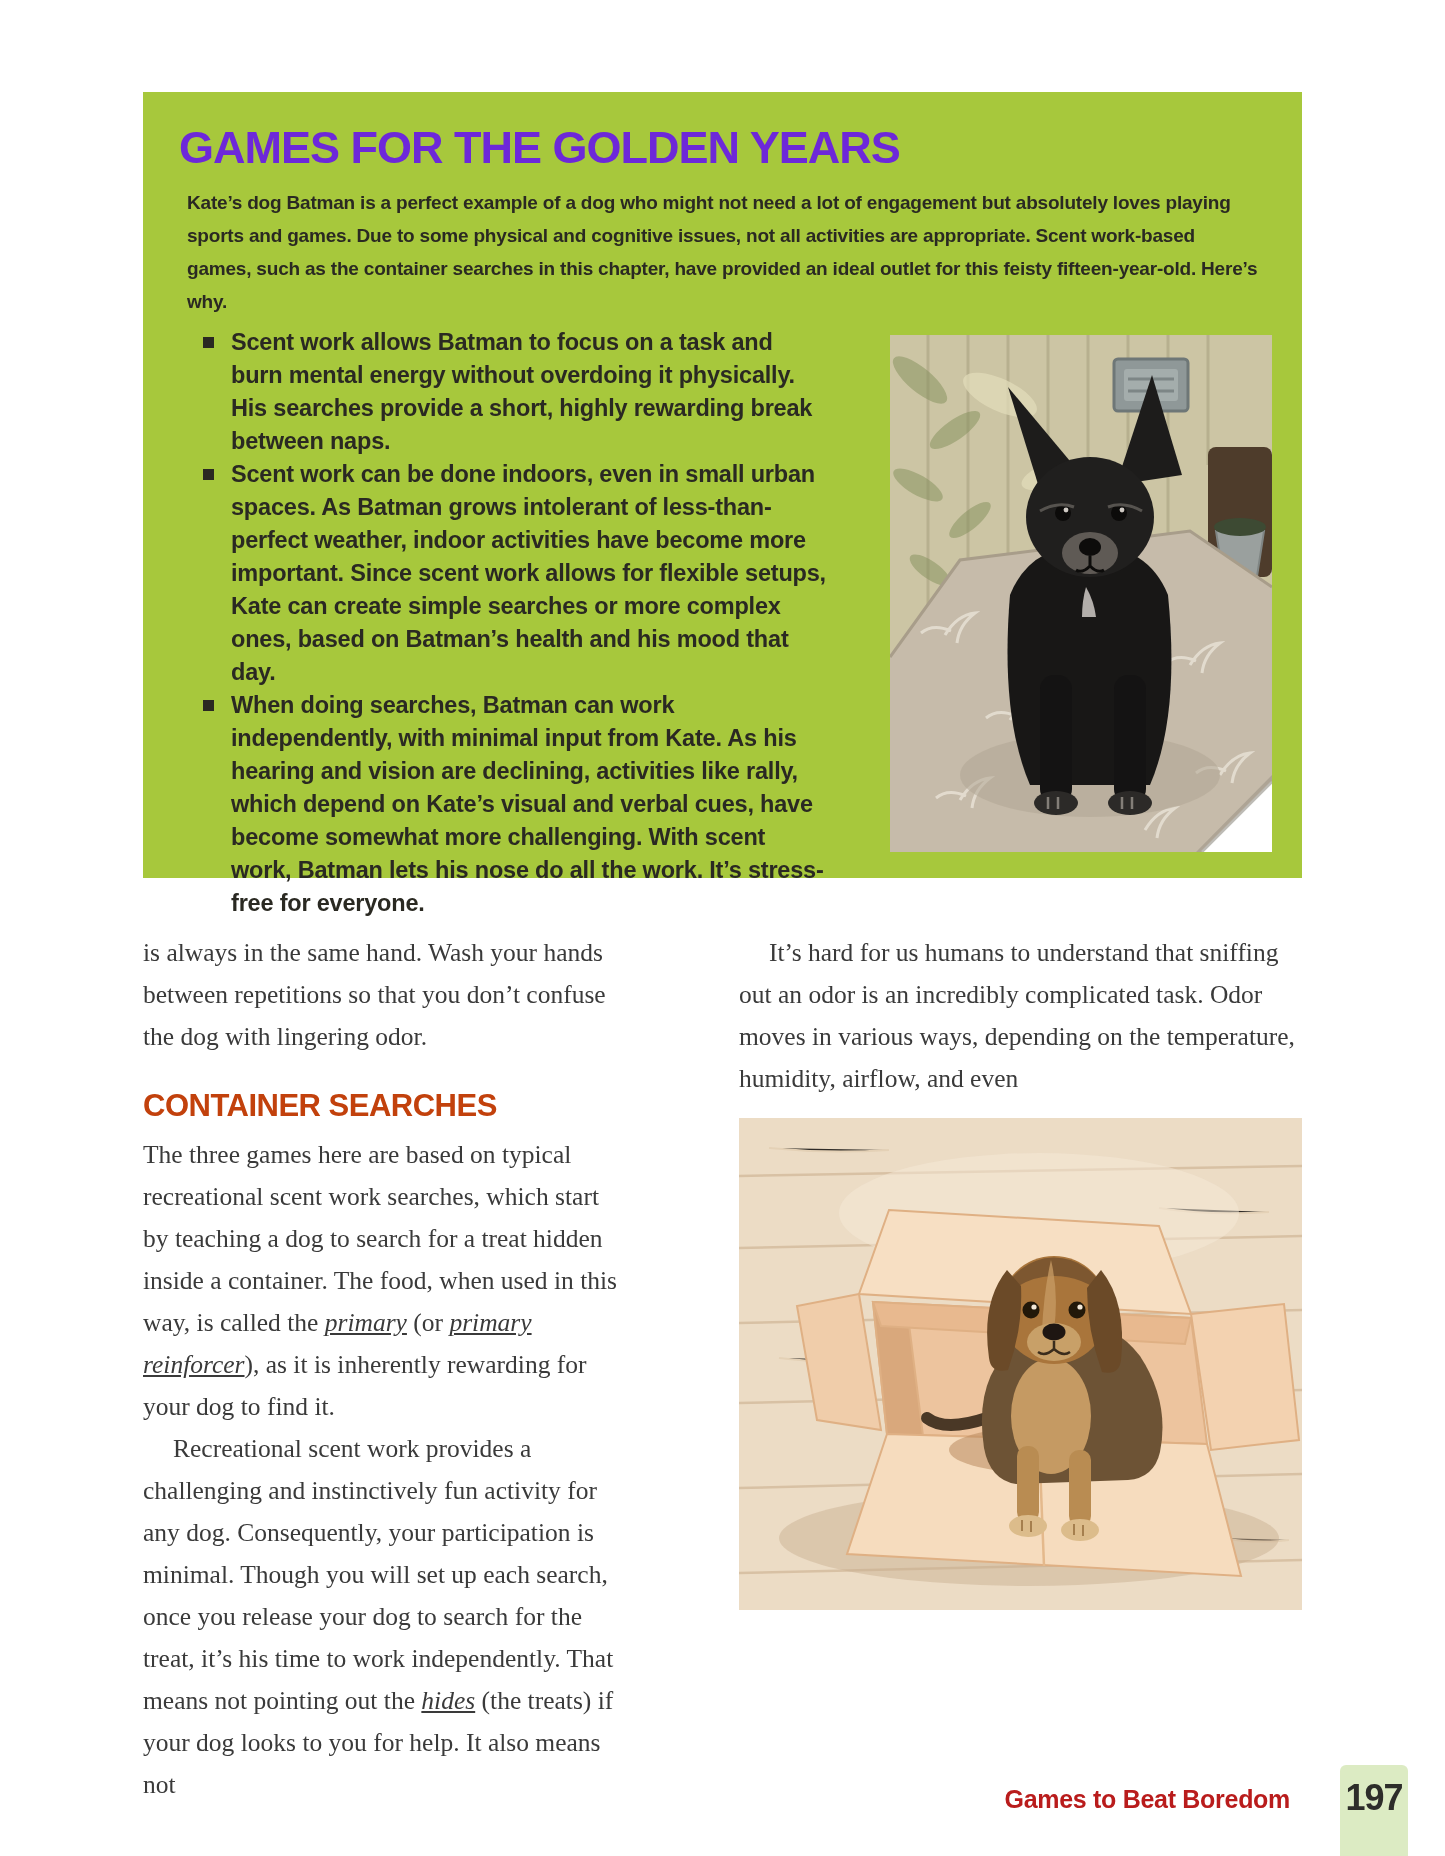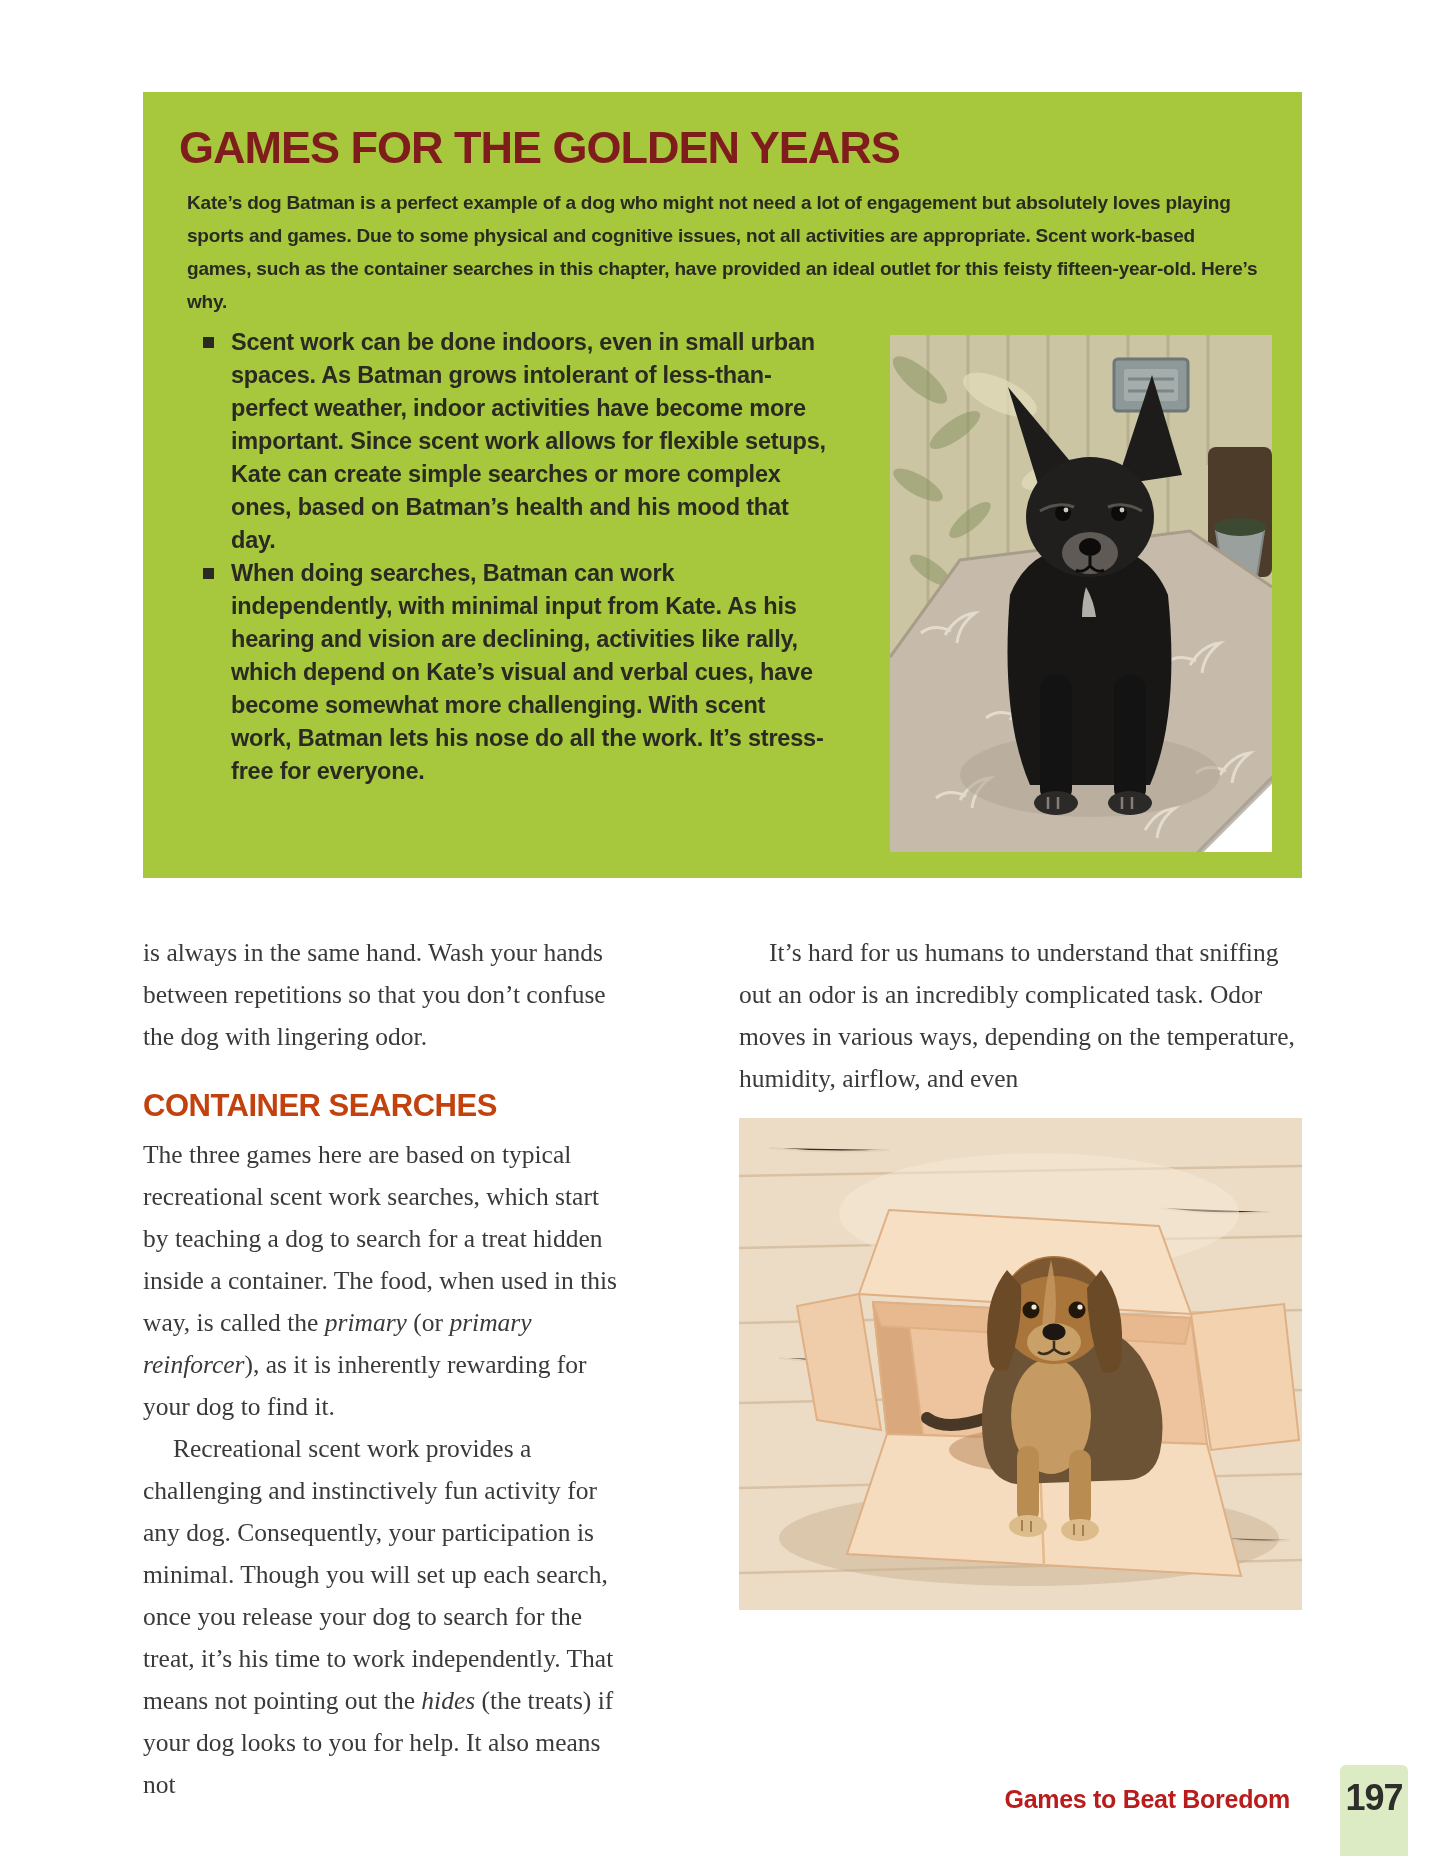--- a/index.html
+++ b/index.html
@@ -9,21 +9,21 @@
   }
 
   
   .callout {
     position:absolute; left:143px; top:92px; width:1159px; height:786px;
     background:#a7c83c; box-sizing:border-box; padding:20px 36px 0 36px;
     color:#2a2922;
   }
   .callout-title {
     margin:10px 0 12px 0; font-size:45px; font-weight:700;
-    letter-spacing:-1px; color:#7f1d1d;
+    letter-spacing:-1px; color:#6d28d9;
   }
   .callout-intro {
     margin:8px; font-size:19px; font-weight:700; line-height:33px;
     letter-spacing:-0.2px; max-width:1090px;
   }
   .callout-bullets { list-style:none; margin:6px 0 0 0; padding:0; }
   .callout-bullets li {
     position:relative; box-sizing:border-box; width:648px;
     padding-left:52px; font-size:23.5px; font-weight:700;
     line-height:33px; letter-spacing:-0.2px;
@@ -59,32 +59,36 @@
     font-weight:700; font-size:25px; letter-spacing:-0.3px; color:#b91c1c;
   }
   .page-num-box {
     position:absolute; left:1340px; top:1765px; width:68px; height:91px;
     background:#dcebc3; border-radius:6px 6px 0 0; text-align:center;
   }
   .page-num {
     display:block; margin-top:12px; font-weight:700; font-size:36px;
     letter-spacing:-1px; color:#2d2d2a;
   }
-  i { font-style:italic; }
+  i { font-style:italic;text-decoration:underline; }
 </style>
 </head>
 <body>
 
 <div class="page">
 
   <section class="callout">
     <h1 class="callout-title">GAMES FOR THE GOLDEN YEARS</h1>
     <p class="callout-intro">Kate’s dog Batman is a perfect example of a dog who might not need a lot of engagement but absolutely loves playing sports and games. Due to some physical and cognitive issues, not all activities are appropriate. Scent work-based games, such as the container searches in this chapter, have provided an ideal outlet for this feisty fifteen-year-old. Here’s why.</p>
 
     <ul class="callout-bullets">
+      <li>
+        <span class="bullet-square"></span>
+        <span>Scent work allows Batman to focus on a task and burn mental energy without overdoing it physically. His searches provide a short, highly rewarding break between naps.</span>
+      </li>
       <li>
         <span class="bullet-square"></span>
         <span>Scent work can be done indoors, even in small urban spaces. As Batman grows intolerant of less-than-perfect weather, indoor activities have become more important. Since scent work allows for flexible setups, Kate can create simple searches or more complex ones, based on Batman’s health and his mood that day.</span>
       </li>
       <li>
         <span class="bullet-square"></span>
         <span>When doing searches, Batman can work independently, with minimal input from Kate. As his hearing and vision are declining, activities like rally, which depend on Kate’s visual and verbal cues, have become somewhat more challenging. With scent work, Batman lets his nose do all the work. It’s stress-free for everyone.</span>
       </li>
     </ul>
 

